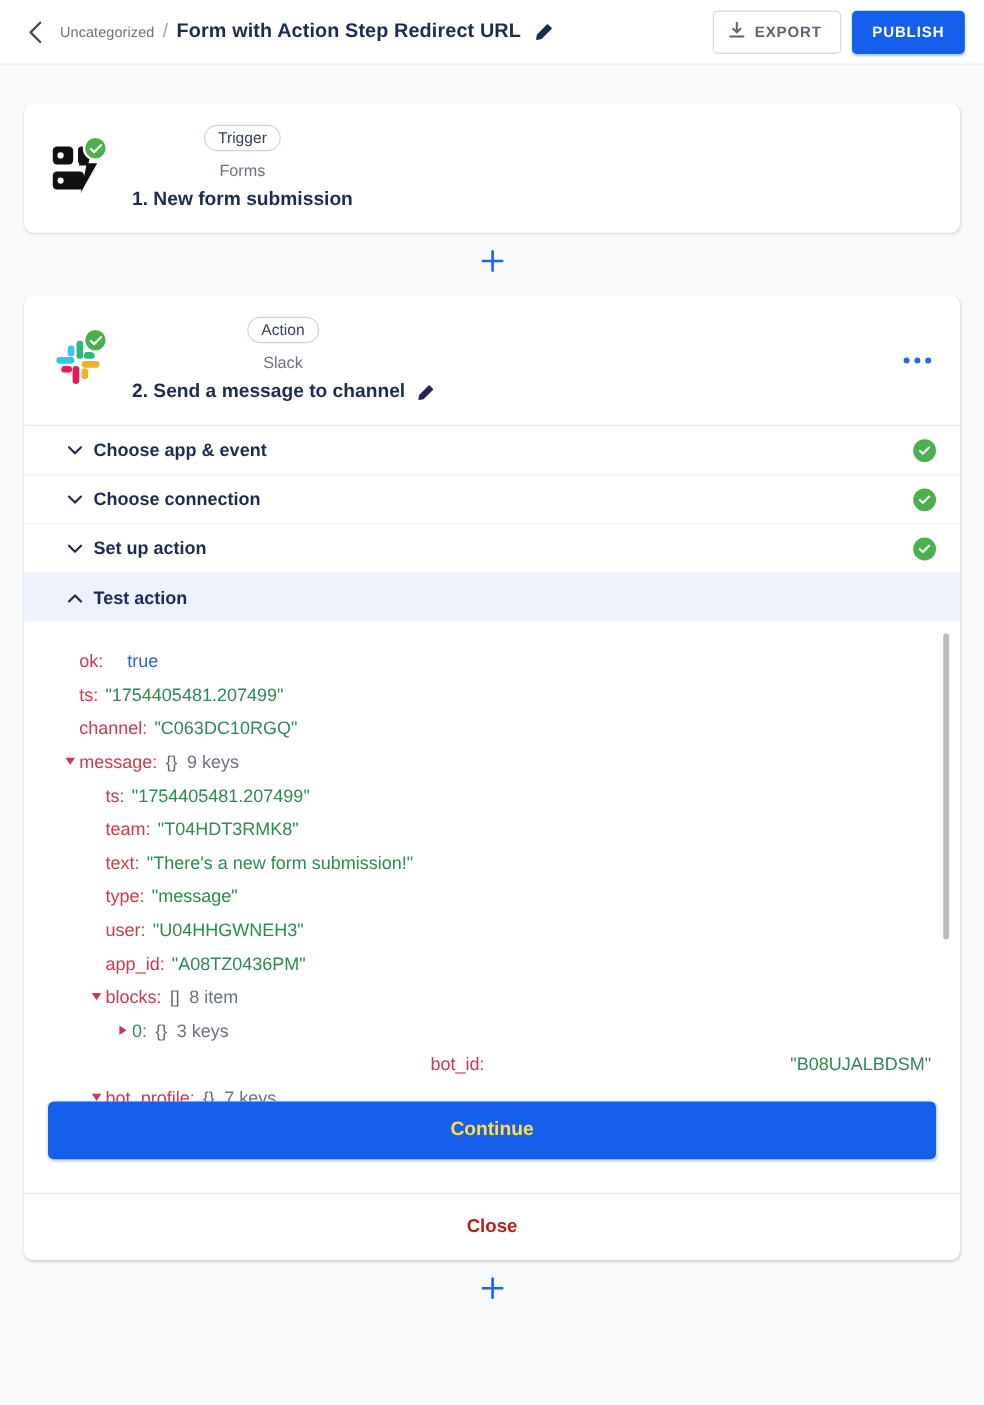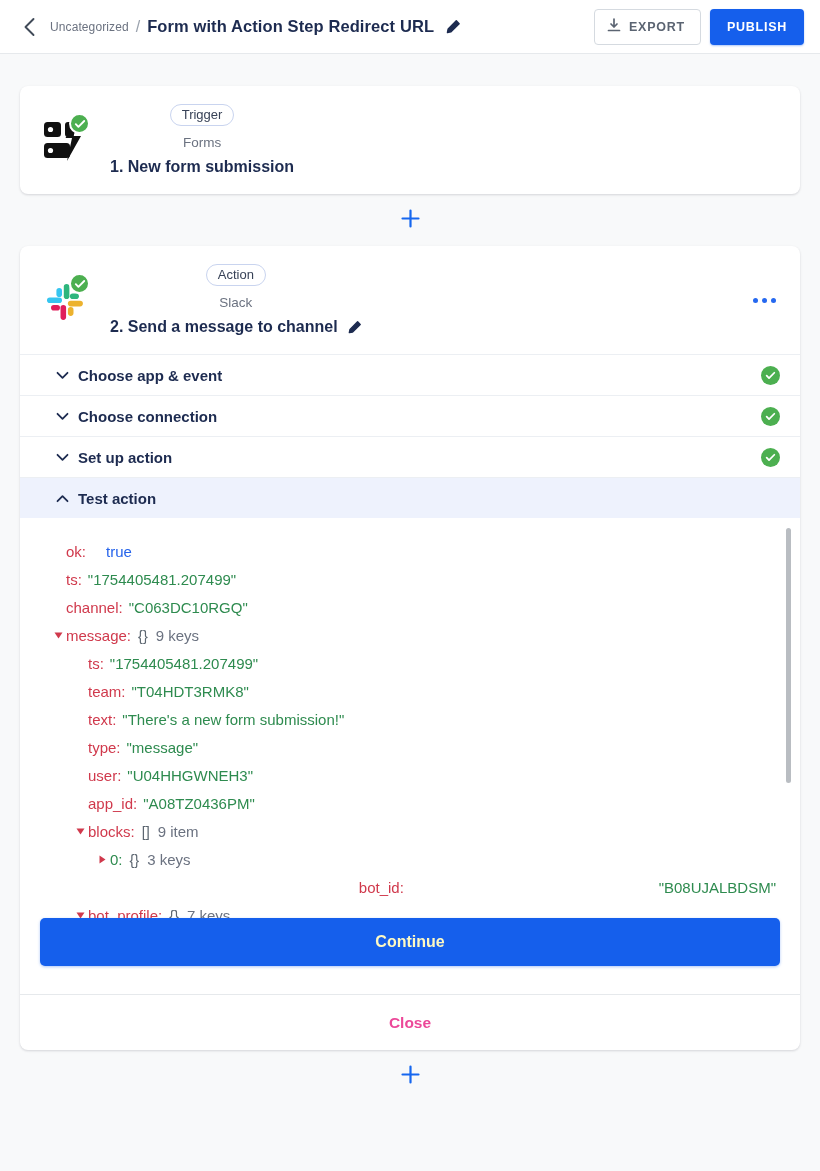--- a/index.html
+++ b/index.html
@@ -164,32 +164,32 @@
     position: absolute; top: 0; left: 0;
     width: 5px; height: 255px; border-radius: 3px;
     background: #b9bdc2;
   }
 
   
   .continue-wrap { padding: 0 20px 28px; }
   .btn-continue {
     display: block; width: 100%; height: 48px;
     background: #155fec; border: none; border-radius: 5px;
-    color: #fef9c3; font-size: 16px; font-weight: 700;
+    color: #fde047; font-size: 16px; font-weight: 700;
     font-family: "Liberation Sans", sans-serif;
     cursor: pointer;
     box-shadow: 0 1px 3px rgba(21,95,236,.35);
   }
   .close-row {
     border-top: 1px solid #e6e9ec;
     height: 56px; display: flex; align-items: center; justify-content: center;
   }
   .btn-close {
     background: none; border: none; cursor: pointer;
-    color: #ec4899; font-size: 15.5px; font-weight: 700;
+    color: #b91c1c; font-size: 15.5px; font-weight: 700;
     font-family: "Liberation Sans", sans-serif;
   }
 </style>
 </head>
 <body>
 
 <div class="topbar">
 
   <div class="back-btn">
     <span>
@@ -466,21 +466,21 @@
             <span class="v-str">"A08TZ0436PM"</span>
           </div>
           <div class="json-line" style="padding-left: 22px;">
             <span class="tri">
               <svg width="9" height="9" viewBox="0 0 9 9">
                 <path d="M0.5 1.5h8l-4 6z" fill="#d0394c"></path>
               </svg>
             </span>
             <span class="k">blocks:</span>
             <span class="brace">[]</span>
-            <span class="v-meta">9 item</span>
+            <span class="v-meta">8 item</span>
           </div>
           <div class="json-line" style="padding-left: 44px;">
             <span class="tri">
               <svg width="9" height="9" viewBox="0 0 9 9">
                 <path d="M1.5 0.5v8l6-4z" fill="#d0394c"></path>
               </svg>
             </span>
             <span class="k idx">0:</span>
             <span class="brace">{}</span>
             <span class="v-meta">3 keys</span>

